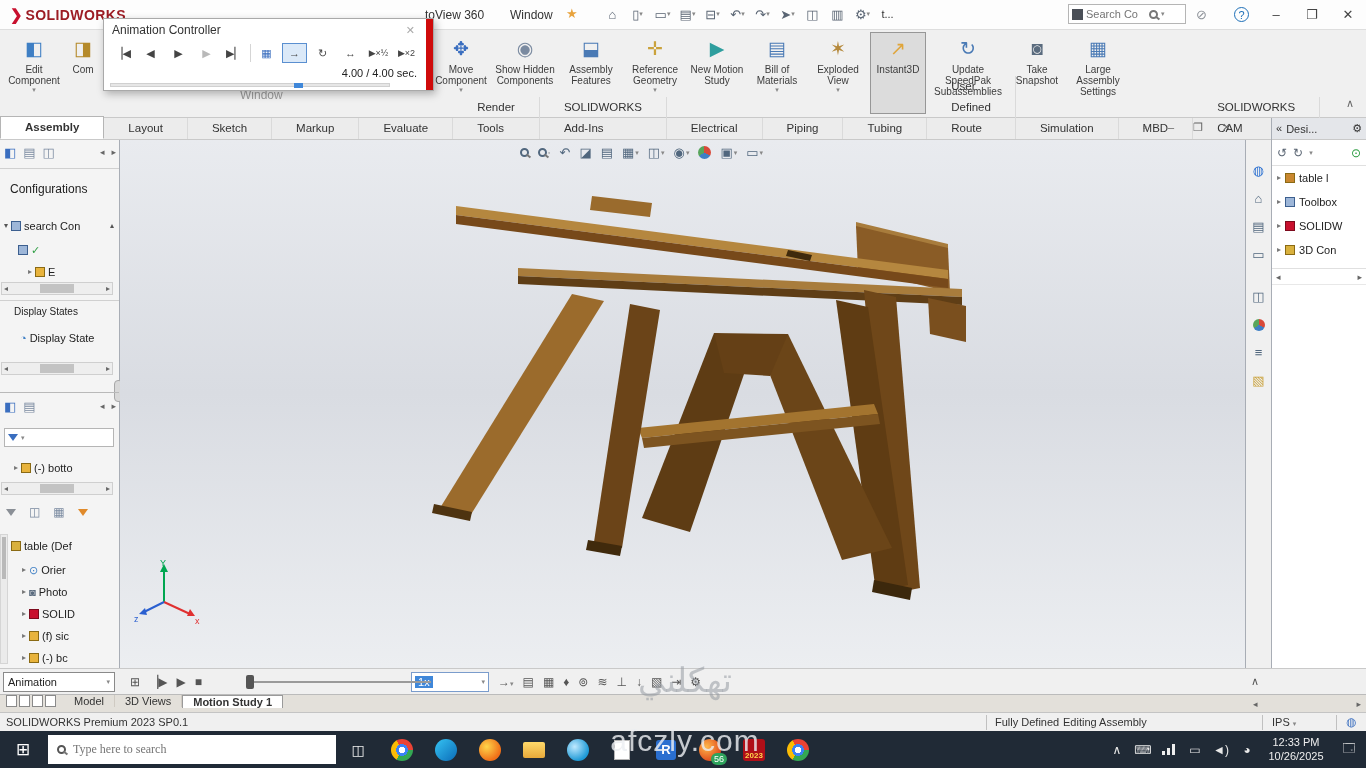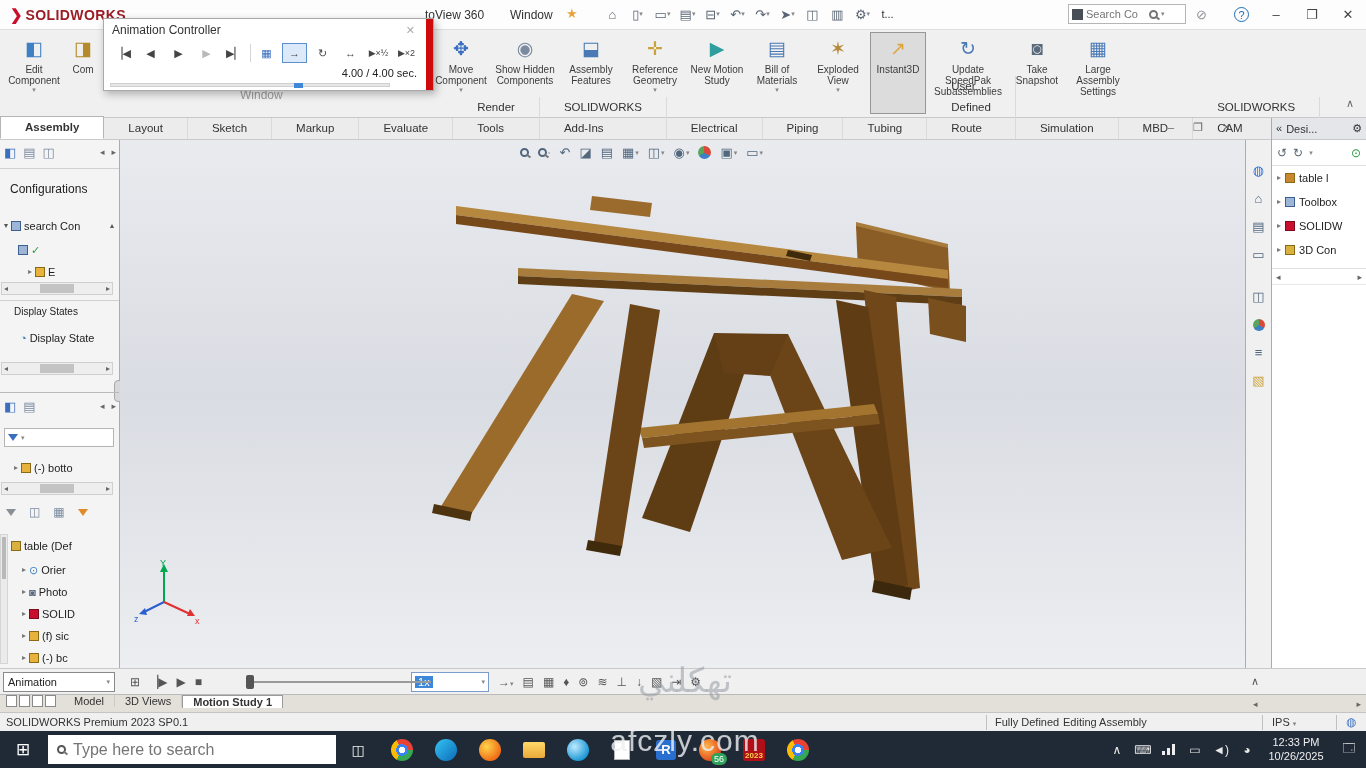--- a/index.html
+++ b/index.html
@@ -62,21 +62,21 @@
 .pgico{display:inline-block;width:11px;height:12px;border:1px solid #8a8a8a;background:#fff;margin-right:2px}
 
 .statusbar{left:0;top:712px;width:1366px;height:19px;background:#f0f0f0;border-top:1px solid #c4c4c4;font-size:11px;color:#333}
 .vline{position:absolute;top:2px;width:1px;height:15px;background:#c0c0c0}
 
 .taskbar{left:0;top:731px;width:1366px;height:37px;background:#202a36;display:flex;align-items:center;color:#eee}
 .tb-ic{width:44px;height:37px;display:flex;align-items:center;justify-content:center;position:relative}
 .circ{display:inline-block;width:22px;height:22px;border-radius:50%}
 .badge{position:absolute;right:5px;bottom:3px;background:#2fa35c;color:#fff;font-size:9px;line-height:12px;padding:0 3px;border-radius:7px}
 .tsearch{width:288px;height:29px;background:#fff;display:flex;align-items:center;gap:7px;padding:0 9px;margin-left:2px}
-.tsearch input{border:0;outline:0;font-size:16px;color:#555;width:220px;font-family:Liberation Sans, sans-serif}
+.tsearch input{border:0;outline:0;font-size:12px;color:#555;width:220px;font-family:Liberation Serif, serif}
 .tray-ic{width:26px;height:37px;display:flex;align-items:center;justify-content:center;font-size:12px;color:#e8e8e8}
 .netbars{width:14px;height:11px;background-image:linear-gradient(#eee,#eee),linear-gradient(#eee,#eee),linear-gradient(#eee,#eee);background-size:3px 4px,3px 7px,3px 11px;background-position:0 100%,5px 100%,10px 100%;background-repeat:no-repeat}
 
 .anim-ctl{left:103px;top:18px;width:331px;height:73px;background:#fff;border:1px solid #a9a9a9;box-shadow:2px 3px 8px rgba(0,0,0,.28);z-index:50}
 .ac-title{height:22px;padding:0 8px;font-size:12px;color:#333;display:flex;align-items:center}
 .ac-btns{display:flex;align-items:center;gap:3px;padding:2px 6px}
 .acb{width:25px;height:20px;display:flex;align-items:center;justify-content:center;font-size:11px;color:#444;border:1px solid transparent}
 .acb.dis{color:#b9b9b9}
 .acb.sel{border:1px solid #5a8fd0;background:#dbe9f8}
 .ac-time{position:absolute;right:16px;bottom:11px;font-size:11px;color:#222}

